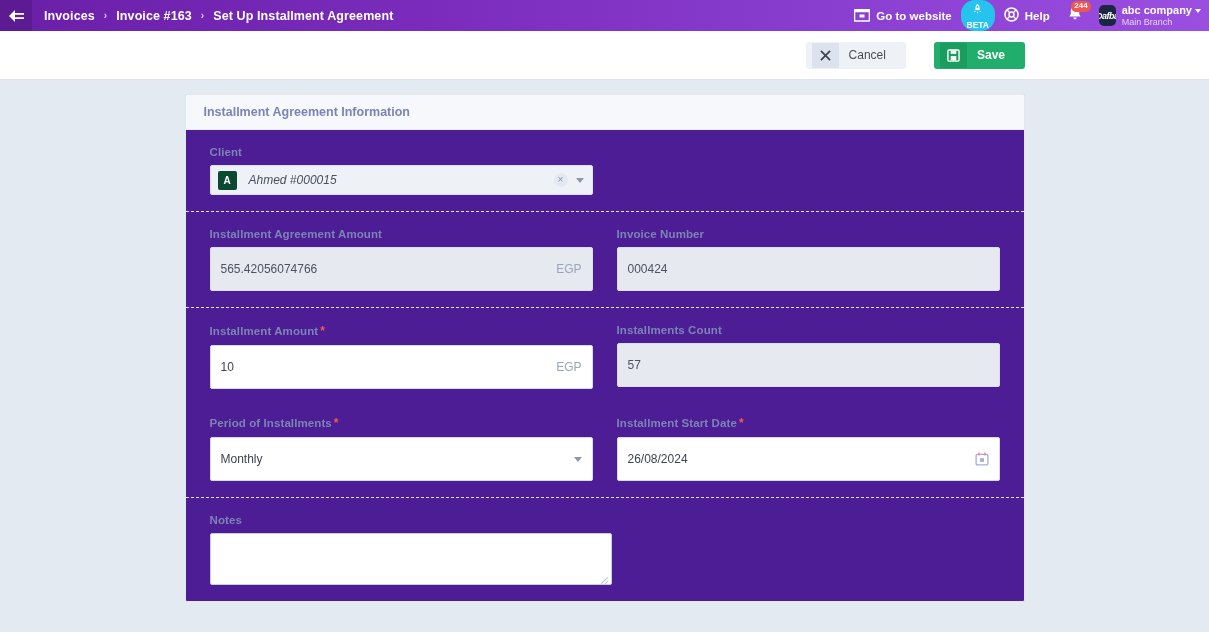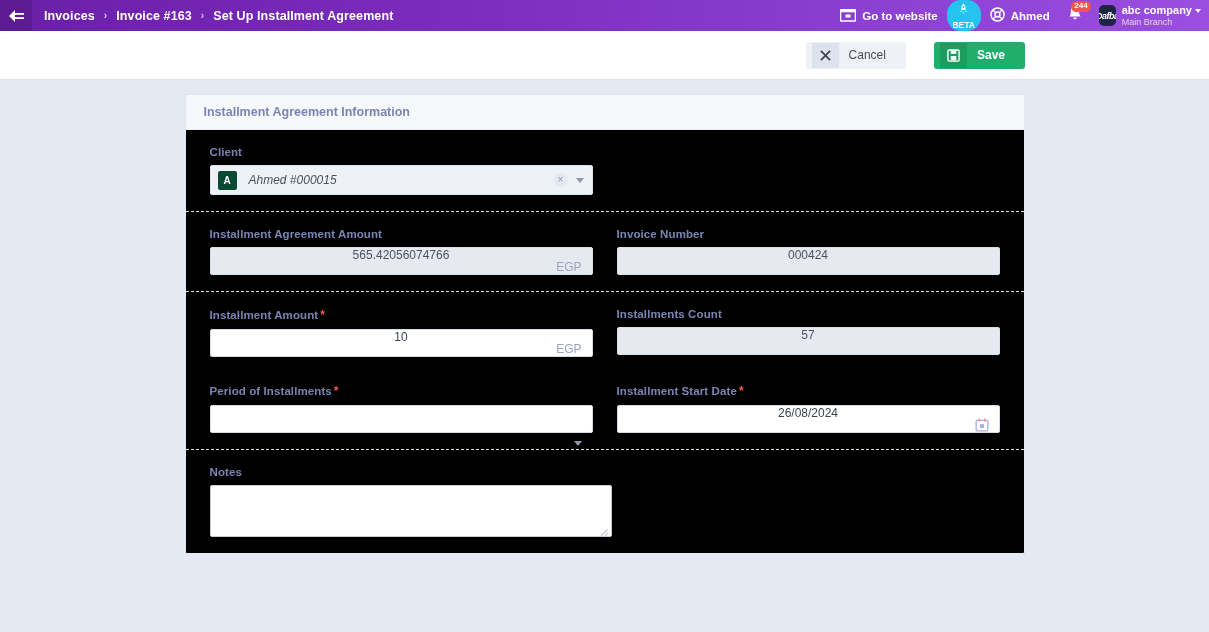--- a/index.html
+++ b/index.html
@@ -151,21 +151,21 @@
   
   .page {
     height: 552px;
     background: #e4eaf2;
     padding-top: 14px;
     overflow: hidden;
   }
   .card {
     width: 840px;
     margin: 0 auto;
-    background: #000000;
+    background: #4c1d95;
     border: 1px solid #e3e7ee;
     border-radius: 2px;
   }
   .card-header {
     background: #f6f8fc;
     border-bottom: 1px solid #e7ebf2;
     padding: 10px 18px;
     font-size: 12.5px;
     font-weight: bold;
     color: #7b85b4;
@@ -185,30 +185,29 @@
     font-size: 11.5px;
     font-weight: bold;
     color: #7b85b4;
     margin-bottom: 7px;
     letter-spacing: .1px;
   }
   .req { color: #ef5b4f; margin-left: 2px; font-size: 12px; }
 
   .input {
     position: relative;
-    height: 28px;
+    height: 44px;
     border: 1px solid #d5dbe4;
     border-radius: 2px;
     background: #ffffff;
     display: flex;
     align-items: center;
     padding: 0 10px;
     font-size: 12px;
     color: #3d4350;
-    flex-direction: column;
   }
   .input.disabled {
     background: #e6eaf0;
     border-color: #dadfe7;
     color: #4c5260;
   }
   .input .suffix {
     margin-left: auto;
     color: #9aa4bb;
     font-size: 12px;
@@ -354,21 +353,21 @@
       <span>
         <svg width="15" height="15" viewBox="0 0 16 16" aria-hidden="true">
           <circle cx="8" cy="8" r="7" fill="none" stroke="#ffffff" stroke-width="1.6"></circle>
           <circle cx="8" cy="8" r="2.6" fill="none" stroke="#ffffff" stroke-width="1.6"></circle>
           <line x1="3" y1="3" x2="6" y2="6" stroke="#ffffff" stroke-width="1.4"></line>
           <line x1="10" y1="10" x2="13" y2="13" stroke="#ffffff" stroke-width="1.4"></line>
           <line x1="13" y1="3" x2="10" y2="6" stroke="#ffffff" stroke-width="1.4"></line>
           <line x1="6" y1="10" x2="3" y2="13" stroke="#ffffff" stroke-width="1.4"></line>
         </svg>
       </span>
-      <span>Ahmed</span>
+      <span>Help</span>
     </div>
 
     <div class="bell-wrap">
       <span>
         <svg width="16" height="17" viewBox="0 0 16 17" aria-hidden="true">
           <path d="M8 1.2 C5.4 1.2 3.8 3 3.8 5.4 L3.8 9 L2.4 11.4 L13.6 11.4 L12.2 9 L12.2 5.4 C12.2 3 10.6 1.2 8 1.2 Z" fill="#ffffff"></path>
           <path d="M6.3 12.4 C6.5 13.6 7.1 14.3 8 14.3 C8.9 14.3 9.5 13.6 9.7 12.4 Z" fill="#ffffff"></path>
         </svg>
       </span>
       <span class="bell-badge">244</span>

